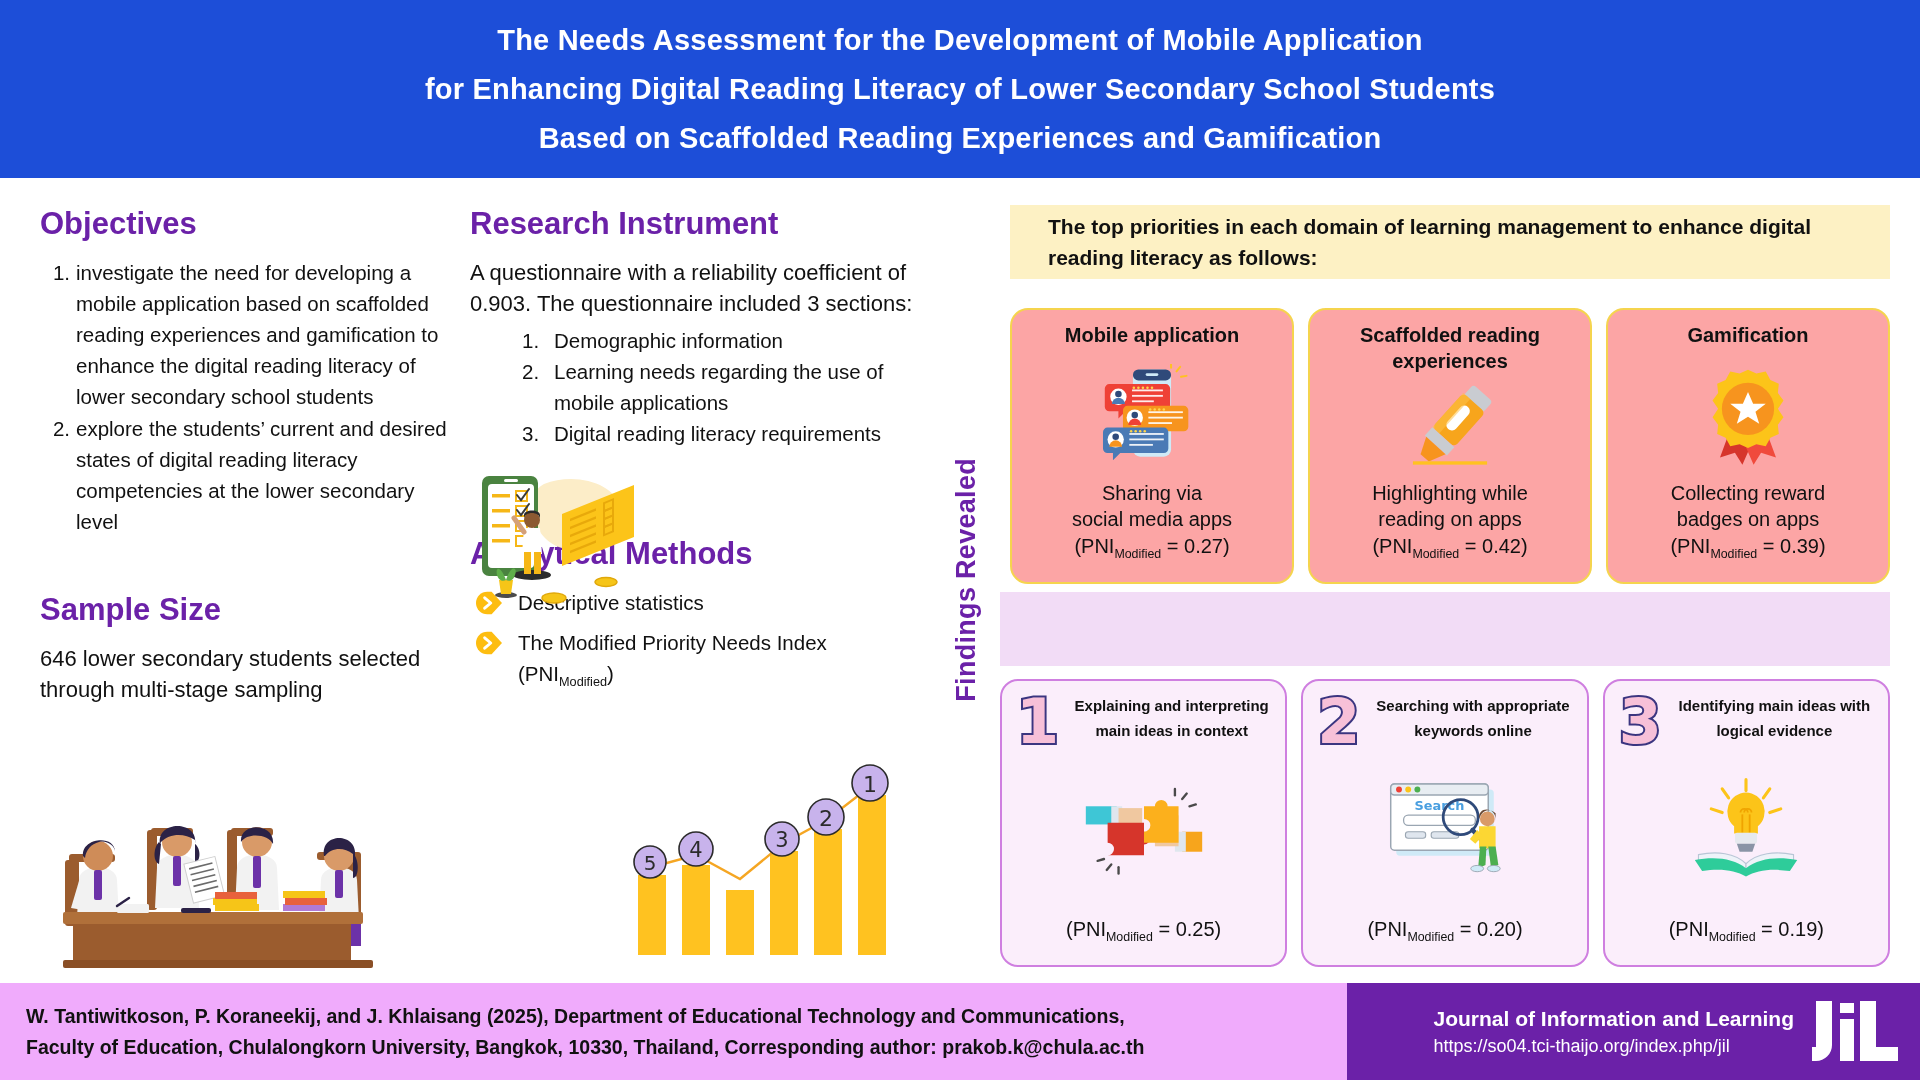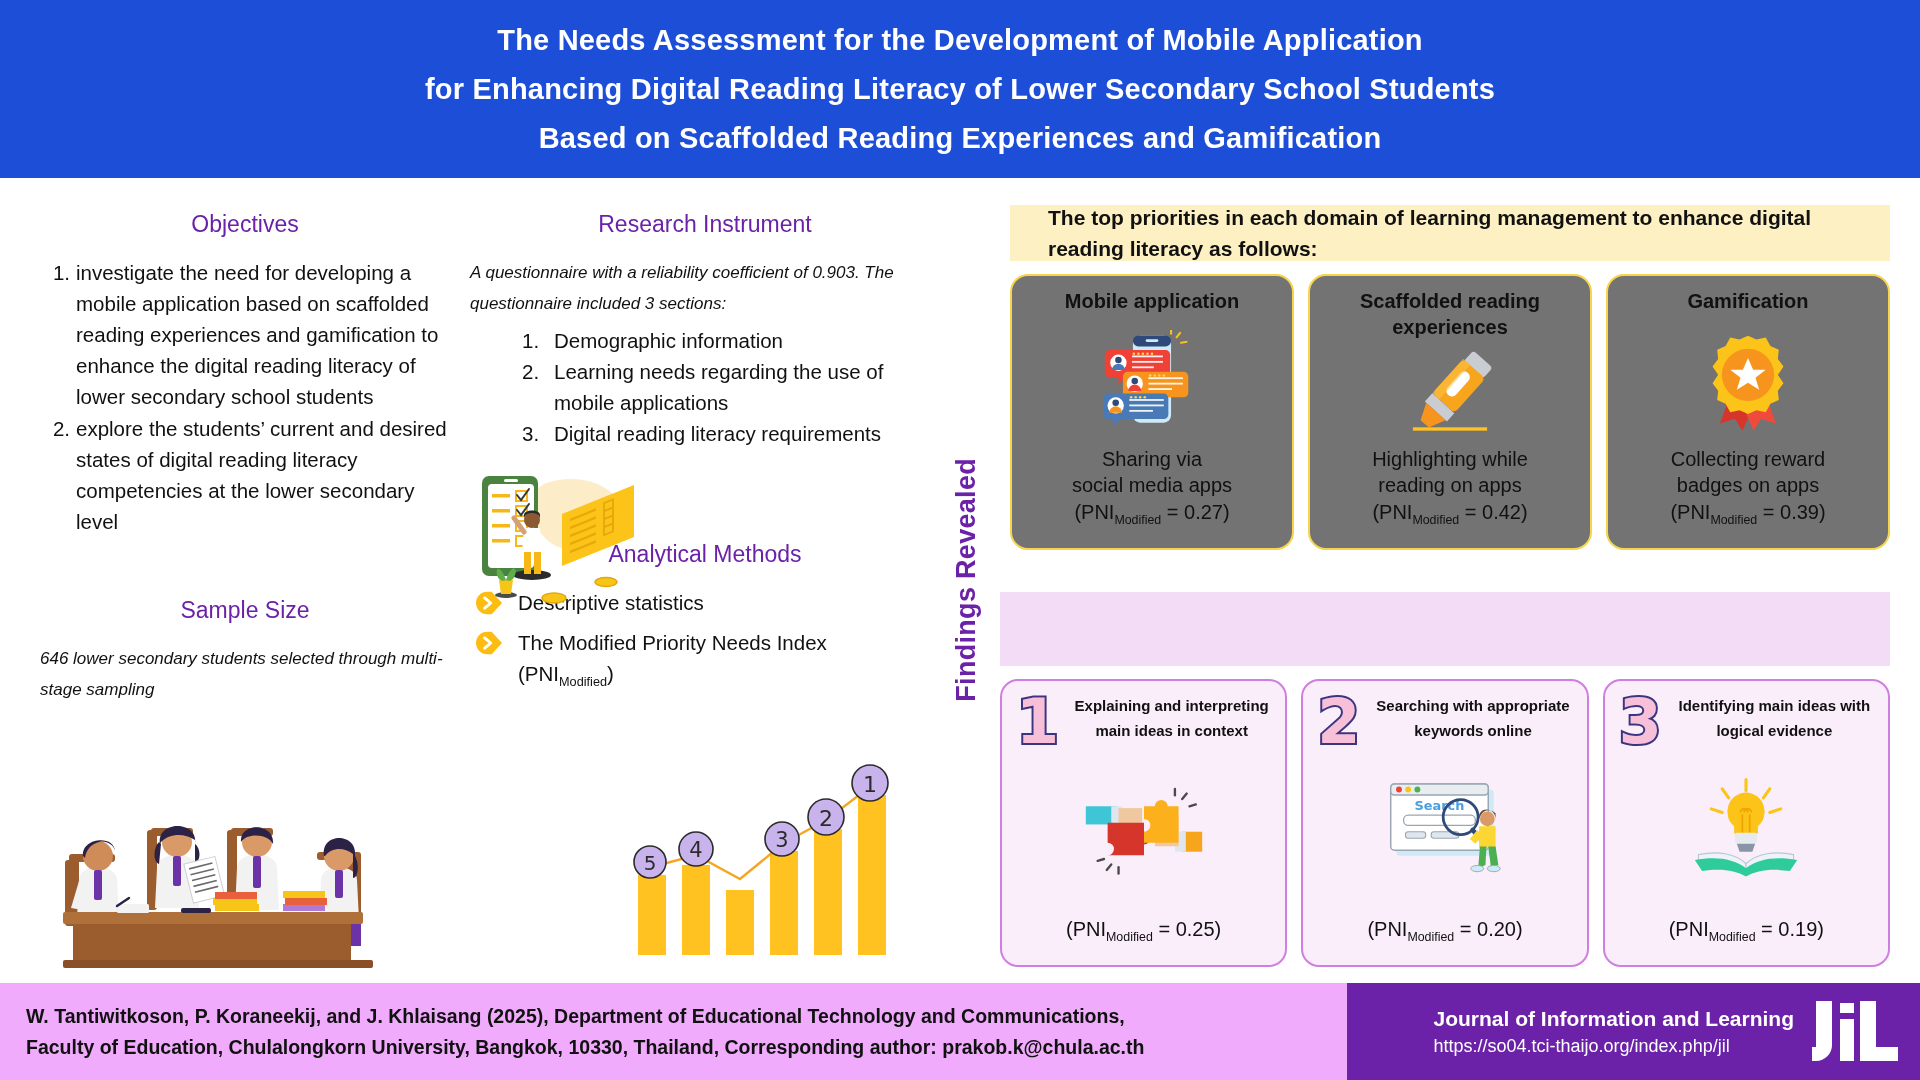--- a/index.html
+++ b/index.html
@@ -22,26 +22,26 @@
   .header .tline {
     color: #ffffff; font-weight: bold; font-size: 29px;
     letter-spacing: .2px; line-height: 47px; text-align: center;
   }
 
   
   .col-a { position: absolute; left: 40px; top: 205px; width: 410px; }
   .col-b { position: absolute; left: 470px; top: 205px; width: 470px; }
 
   .sec-title {
-    color: #6b21a8; font-weight: normal; font-size: 23px;
-    margin-bottom: 14px; line-height: 38px; text-align: center;
+    color: #6b21a8; font-weight: bold; font-size: 31px;
+    margin-bottom: 14px; line-height: 38px;
   }
   .sec-title.second { margin-top: 0; }
 
-  .body-text { font-size: 17px; line-height: 31px; color: #111; font-style: italic; }
+  .body-text { font-size: 22px; line-height: 31px; color: #111; }
 
   ol.numlist { list-style: none; margin: 0; padding: 0; }
   ol.numlist > li {
     position: relative; padding-left: 36px;
     font-size: 20.5px; line-height: 31px; color: #111; margin-bottom: 1px;
   }
   ol.numlist > li .num {
     position: absolute; left: 0; top: 0; width: 30px;
     text-align: right; font-size: 20.5px;
   }
@@ -81,34 +81,34 @@
 
   .panel { position: absolute; }
   .panel-top { left: 1010px; top: 205px; width: 880px; height: 370px; }
   .panel-bot { left: 1000px; top: 592px; width: 890px; height: 363px; }
 
   .banner {
     position: relative; display: flex; align-items: center;
     padding: 13px 18px 13px 30px;
     font-weight: bold; font-size: 21px; line-height: 31px; color: #111;
   }
-  .banner.yellow { background: #fdf1c4; height: 56px; }
+  .banner.yellow { background: #fdf1c4; height: 74px; }
   .banner.pink   { background: #f2dcf6; height: 74px; }
 
   .bar-dec { position: absolute; top: 0; height: 100%; width: 7px; }
   .yellow .bar-dec { background: #fdf1c4; }
   .pink   .bar-dec { background: #f2dcf6; }
 
   .cards { display: flex; gap: 14px; margin-top: 13px; }
   .card {
     flex: 1; border-radius: 18px; padding: 12px 10px 14px;
     display: flex; flex-direction: column; align-items: center;
     position: relative;
   }
-  .card-y { background: #737373; border: 2px solid #f5d44e; height: 276px; }
+  .card-y { background: #fca5a5; border: 2px solid #f5d44e; height: 276px; margin-top: 16px; }
   .card-p { background: #fbeefb; border: 2px solid #cf7fe0; height: 288px; }
 
   .card-title {
     font-weight: bold; font-size: 20px; line-height: 26px;
     text-align: center; color: #111;
   }
   .card-p .card-title {
     font-weight: bold; font-size: 15px; line-height: 25px;
     text-align: center; color: #111; padding-left: 56px; width: 100%;
   }

